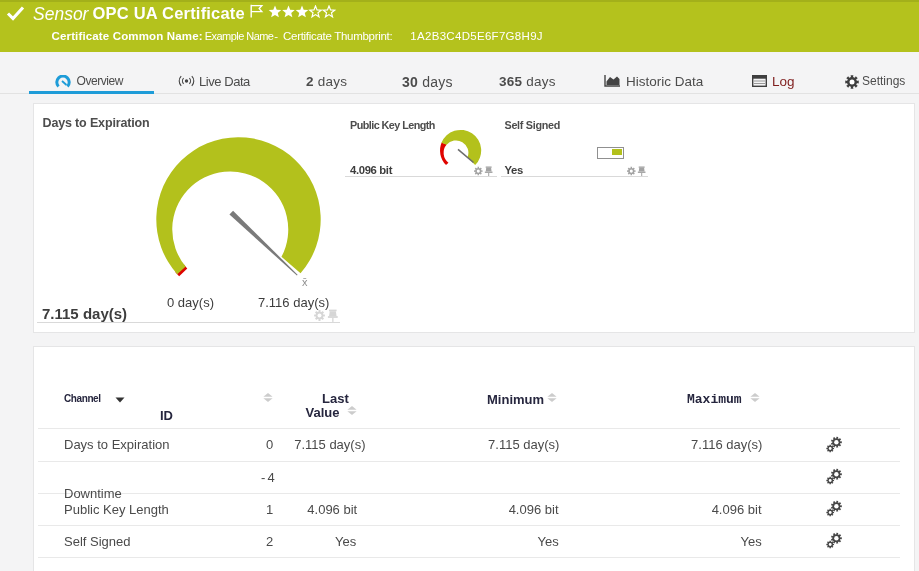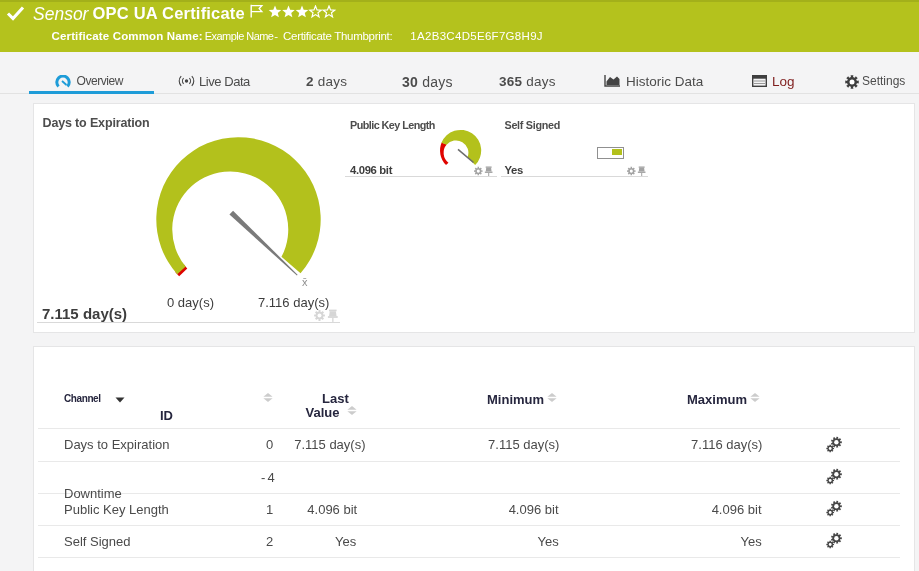--- a/index.html
+++ b/index.html
@@ -171,21 +171,21 @@
         <polygon points="5,9 9.6,5.2 0.4,5.2" fill="#ccc"></polygon>
       </g>
     </svg>
   <div class="th" style="left:487px;top:392px;">Minimum</div>
   <svg class="abs" style="left:546.8px;top:392.5px" width="10" height="9" viewBox="0 0 10 9">
       <g class="sorticon">
         <polygon points="5,0 9.6,3.8 0.4,3.8" fill="#ccc"></polygon>
         <polygon points="5,9 9.6,5.2 0.4,5.2" fill="#ccc"></polygon>
       </g>
     </svg>
-  <div class="th" style="left:687px;top:392px;">Maximum</div>
+  <div class="th" style="left:687px;top:392px;font-family:Liberation Mono, monospace;">Maximum</div>
   <svg class="abs" style="left:750.3px;top:392.5px" width="10" height="9" viewBox="0 0 10 9">
       <g class="sorticon">
         <polygon points="5,0 9.6,3.8 0.4,3.8" fill="#ccc"></polygon>
         <polygon points="5,9 9.6,5.2 0.4,5.2" fill="#ccc"></polygon>
       </g>
     </svg>
 
   <div class="sep" style="top:427.5px;"></div>
   <div class="sep" style="top:460.5px;"></div>
   <div class="sep" style="top:492.5px;"></div>

